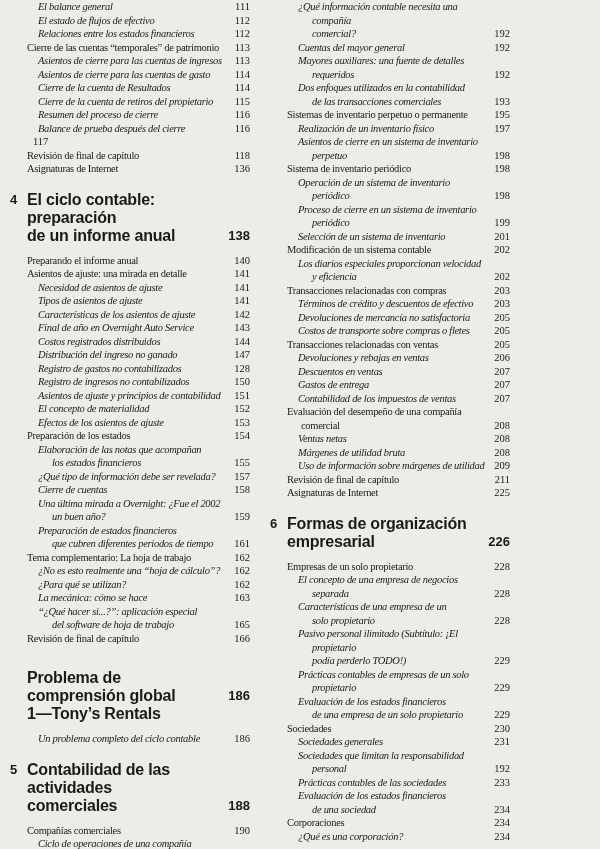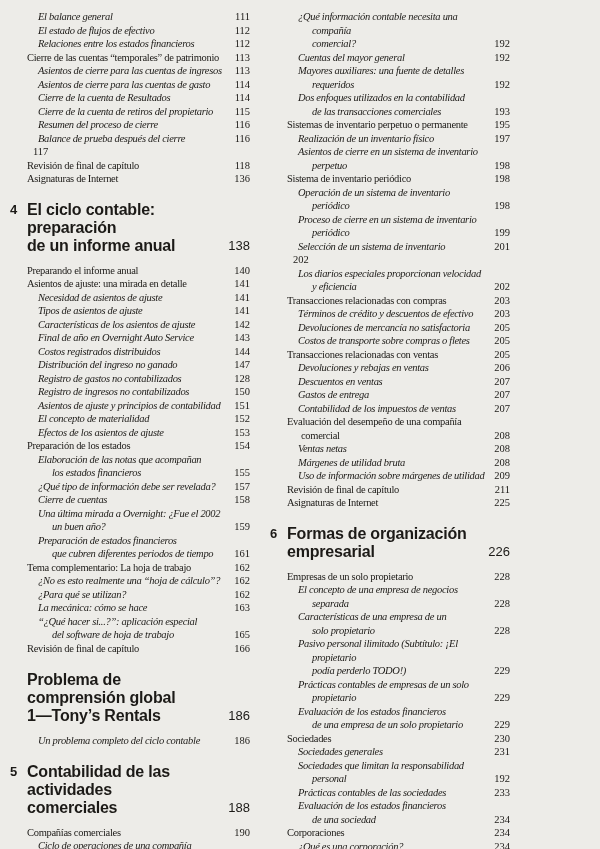--- a/index.html
+++ b/index.html
@@ -6,21 +6,21 @@
   body {
     width: 600px; height: 849px;
     background: #edece8;
     color: #1c1a17;
     font-family: "Liberation Serif", serif;
     overflow: hidden;
   }
   .page {
     box-sizing: border-box;
     width: 520px; height: 849px;
-    padding: 10px 10px 6px 10px;
+    padding: 0 10px 6px 10px;
     display: flex;
     gap: 20px;
     overflow: hidden;
   }
   .col { flex: 1; min-width: 0; }
 
   .row {
     display: flex;
     align-items: flex-end;
     position: relative;
@@ -64,23 +64,23 @@
   }
   .chapter .num {
     position: absolute;
     left: 0; top: 0;
     font-size: 13px;
     line-height: 18px;
   }
   .chapter .p {
     font-size: 13px;
     line-height: 18px;
-    font-weight: normal;
-  }
-  .chapter.section { margin-top: 16px; }
+    font-weight: bold;
+  }
+  .chapter.section { margin-top: 24px; align-items: center; }
 </style>
 </head>
 <body>
 
 <div class="page">
   <div class="col">
       <div class="row entry lvl2">
         <span class="t">El balance general</span>
         <span class="p">111</span>
       </div>
@@ -312,20 +312,21 @@
       <div class="row entry lvl2">
         <span class="t">Proceso de cierre en un sistema de inventario
 periódico</span>
         <span class="p">199</span>
       </div>
       <div class="row entry lvl2">
         <span class="t">Selección de un sistema de inventario</span>
         <span class="p">201</span>
       </div>
       <div class="row entry lvl1">
+        <span class="t">Modificación de un sistema contable</span>
         <span class="p">202</span>
       </div>
       <div class="row entry lvl2">
         <span class="t">Los diarios especiales proporcionan velocidad
 y eficiencia</span>
         <span class="p">202</span>
       </div>
       <div class="row entry lvl1">
         <span class="t">Transacciones relacionadas con compras</span>
         <span class="p">203</span>

